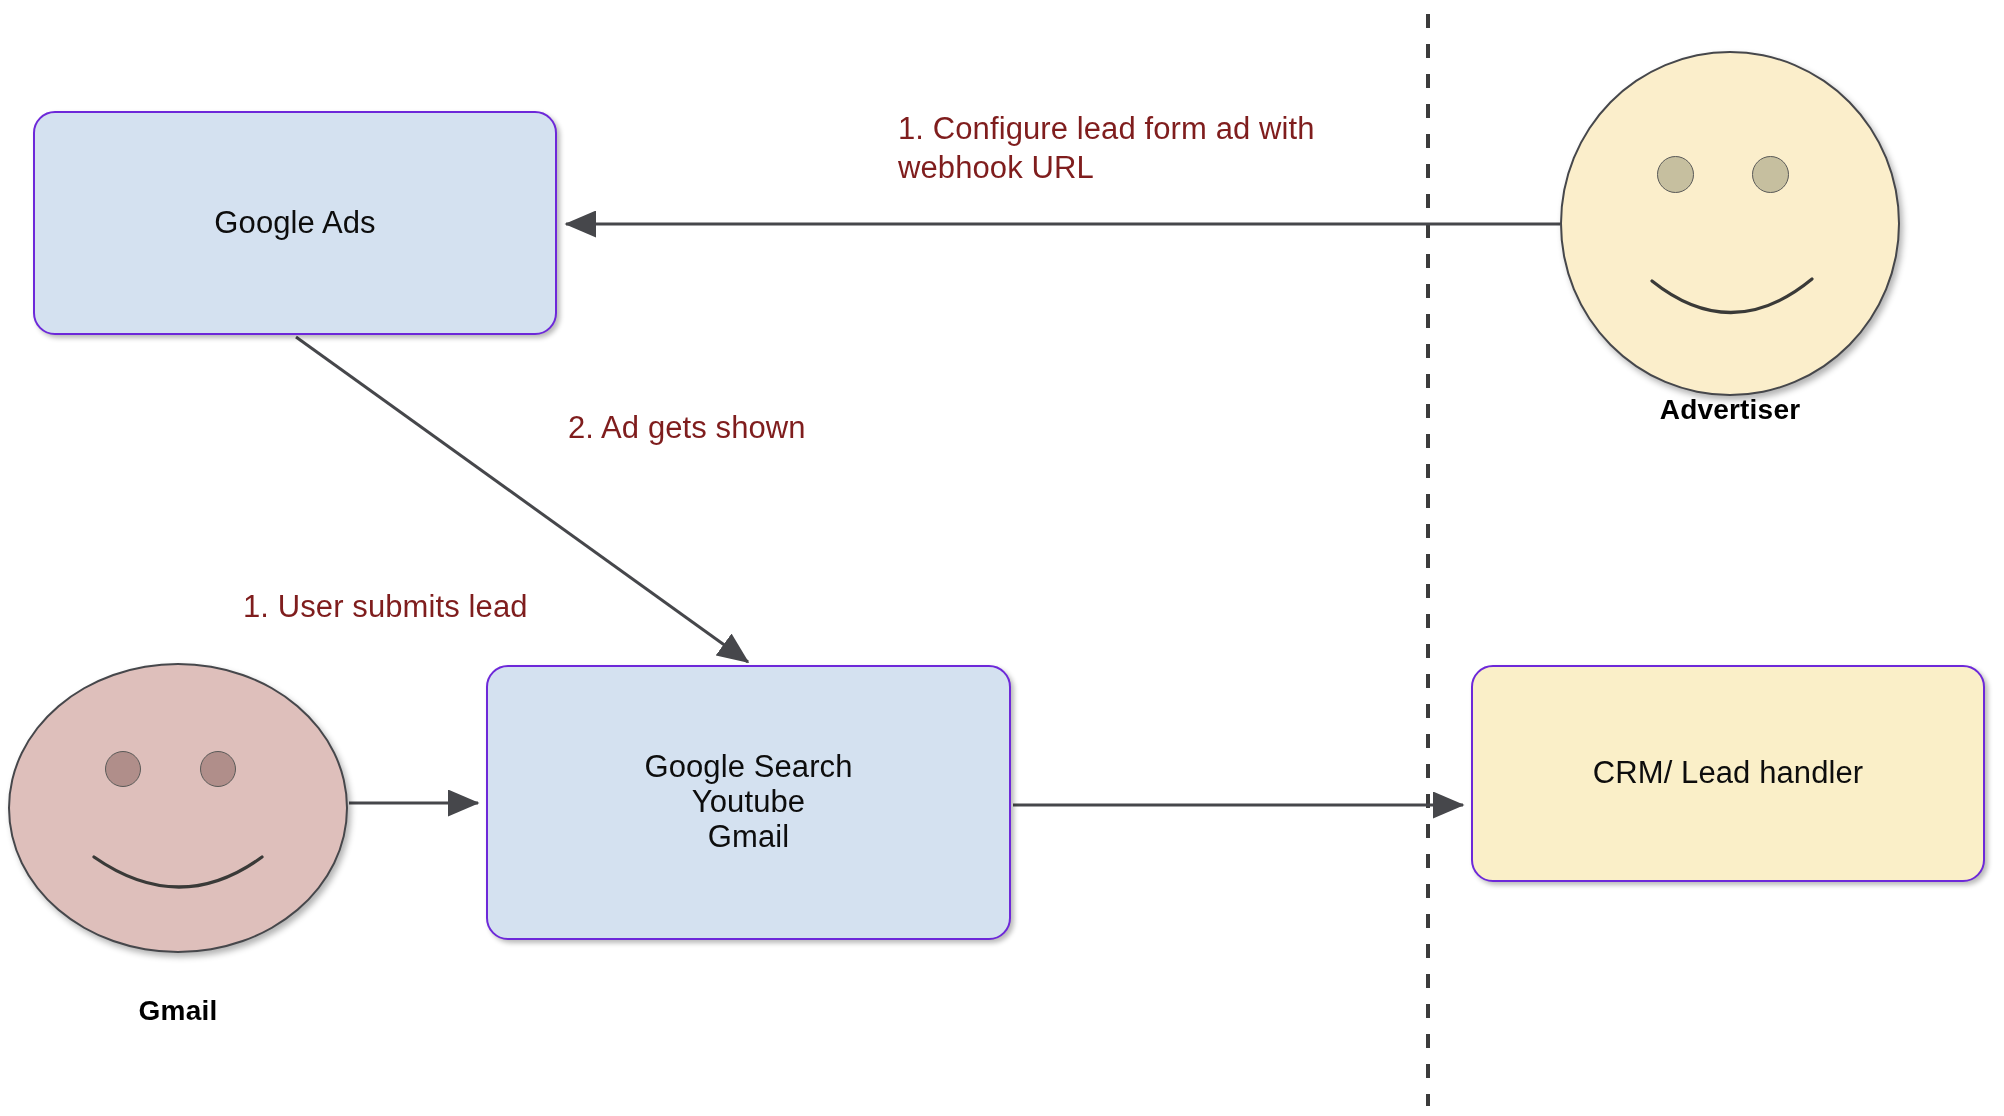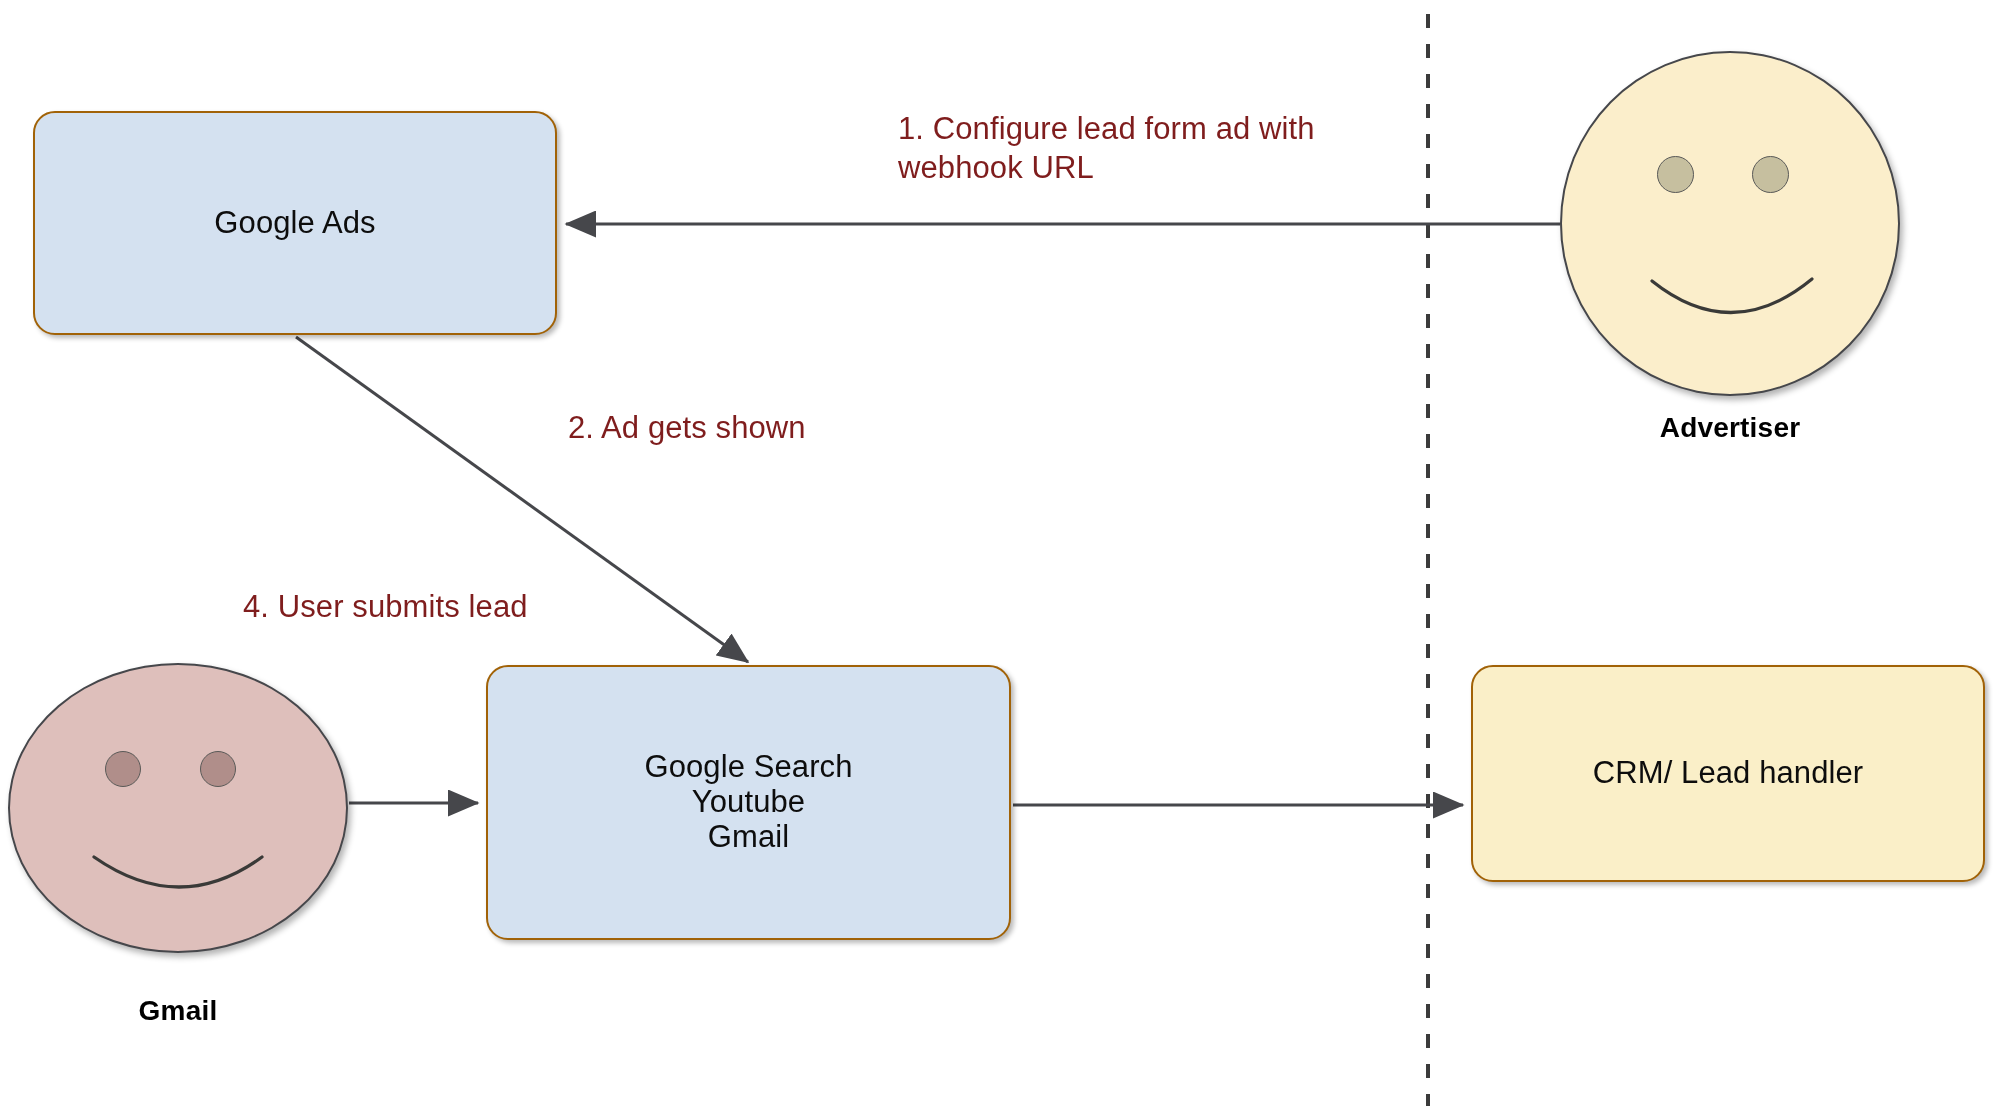--- a/index.html
+++ b/index.html
@@ -28,21 +28,21 @@
   }
   .node {
     position: absolute;
     box-sizing: border-box;
     display: flex;
     align-items: center;
     justify-content: center;
     text-align: center;
   }
   .box {
-    border: 2px solid #a16207;
+    border: 2px solid #6d28d9;
     border-radius: 22px;
     box-shadow: 3px 3px 5px rgba(0,0,0,0.28);
     align-items: center;
   }
   .box-label {
     font-size: 31px;
     color: #0d0d0d;
     line-height: 1.12;
     letter-spacing: 0.1px;
     white-space: pre-line;
@@ -116,32 +116,32 @@
     <span class="box-label">CRM/ Lead handler</span>
   </div>
 
   <div class="node face" style="left:1560px; top:51px; width:340px; height:345px; background:#fbeecb;">
     <span class="eye" style="left:95px; top:103px; width:37px; height:37px; background:#c6bf9f;"></span>
     <span class="eye" style="left:190px; top:103px; width:37px; height:37px; background:#c6bf9f;"></span>
     <svg class="mouth" width="340" height="345" viewBox="0 0 340 345" xmlns="http://www.w3.org/2000/svg">
       <path d="M 90 228 Q 170 292 250 226" fill="none" stroke="#3a3a38" stroke-width="3.2" stroke-linecap="round"></path>
     </svg>
   </div>
-  <div class="actor-label" style="left:1560px; top:412px; width:340px;">Advertiser</div>
+  <div class="actor-label" style="left:1560px; top:394px; width:340px;">Advertiser</div>
 
   <div class="node face" style="left:8px; top:663px; width:340px; height:290px; background:#debfbb;">
     <span class="eye" style="left:95px; top:86px; width:36px; height:36px; background:#b08e8a;"></span>
     <span class="eye" style="left:190px; top:86px; width:36px; height:36px; background:#b08e8a;"></span>
     <svg class="mouth" width="340" height="290" viewBox="0 0 340 290" xmlns="http://www.w3.org/2000/svg">
       <path d="M 84 192 Q 170 252 252 192" fill="none" stroke="#3a3a38" stroke-width="3.2" stroke-linecap="round"></path>
     </svg>
   </div>
   <div class="actor-label" style="left:8px; top:995px; width:340px;">Gmail</div>
 
   <div class="edge-label" style="left:898px; top:110px;">1.  Configure lead form ad with
 webhook URL</div>
 
   <div class="edge-label" style="left:568px; top:409px;text-align:right;">2.  Ad gets shown</div>
 
-  <div class="edge-label" style="left:243px; top:588px;">4.  User submits lead</div>
+  <div class="edge-label" style="left:243px; top:588px;">1.  User submits lead</div>
 
 
 </div>
 
 </body></html>

